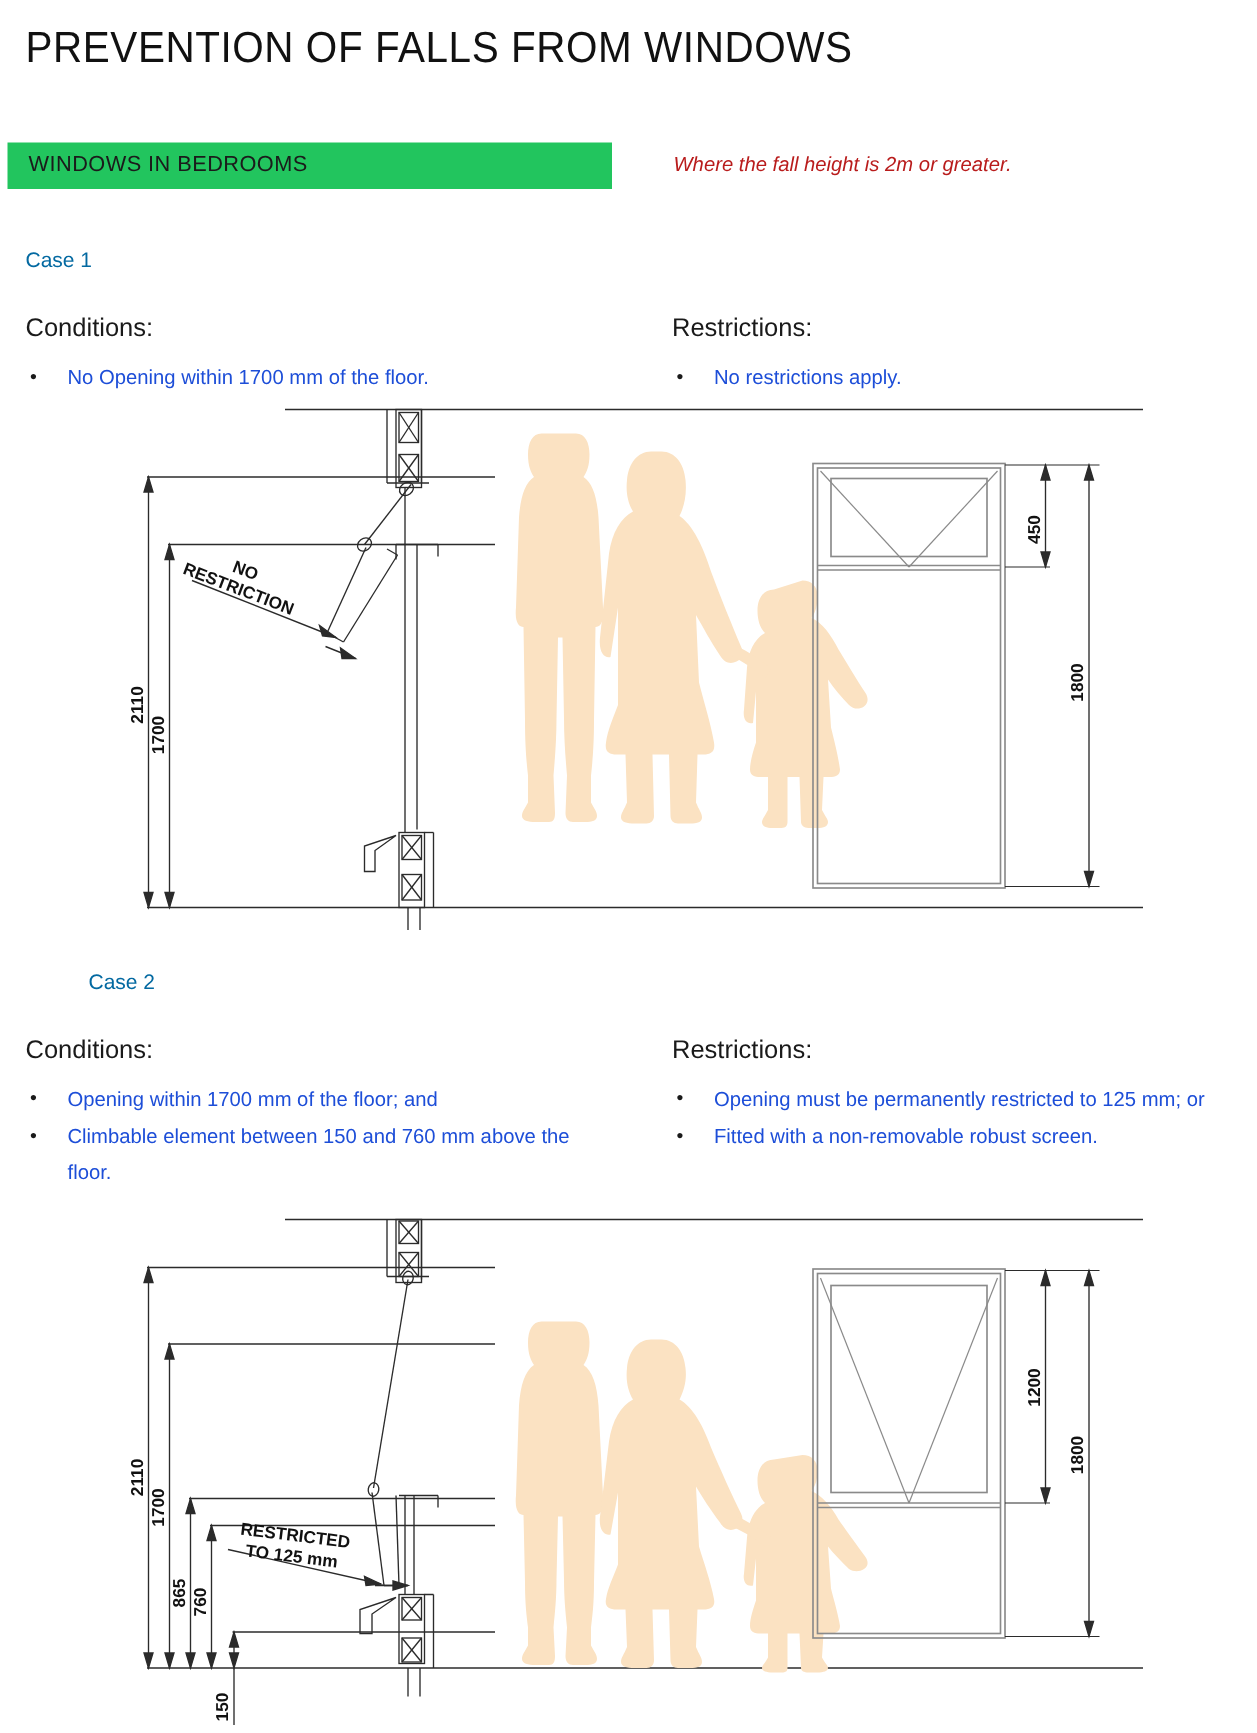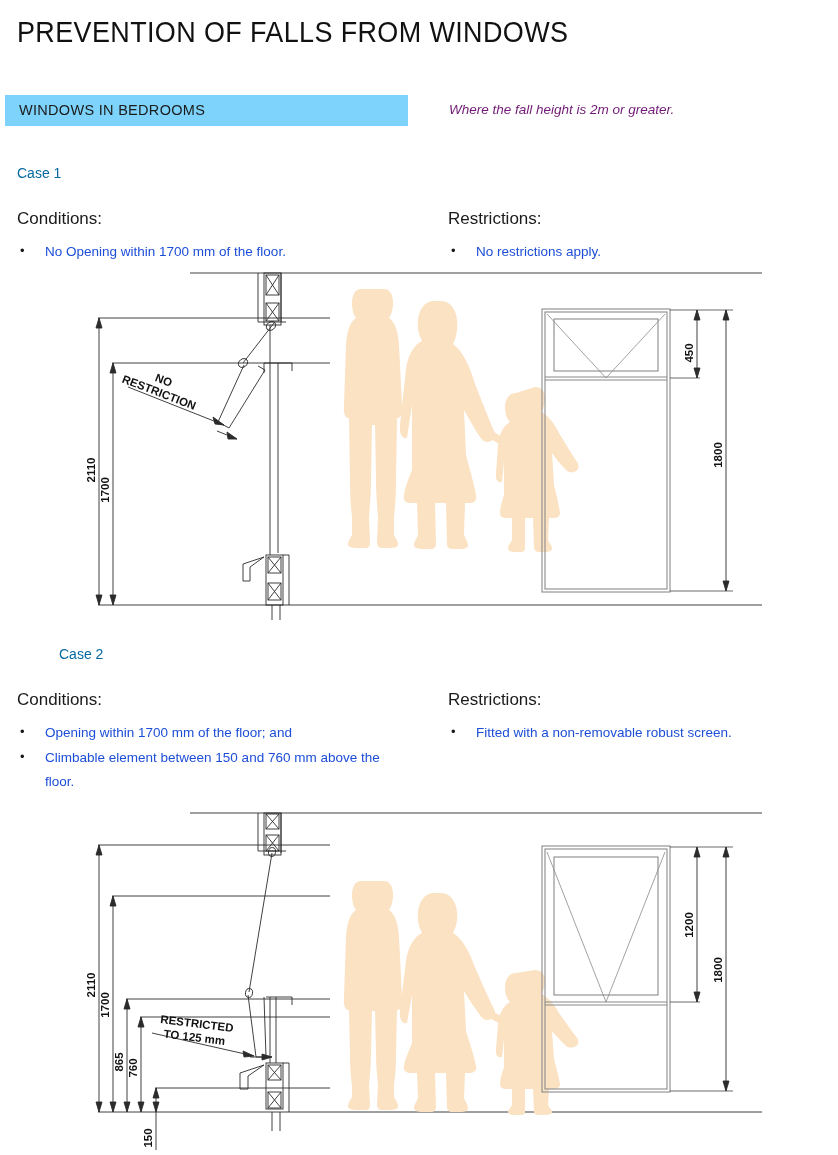--- a/index.html
+++ b/index.html
@@ -37,38 +37,38 @@
     color: #111111;
     white-space: nowrap;
   }
 
   .section-bar {
     position: absolute;
     left: 5px;
     top: 95px;
     width: 403px;
     height: 31px;
-    background: #7dd3fc;
+    background: #22c55e;
   }
   .section-bar-label {
     position: absolute;
     left: 14px;
     top: 7px;
     font-size: 14.5px;
     letter-spacing: 0.3px;
     color: #1b1b1b;
     white-space: nowrap;
   }
   .section-note {
     position: absolute;
     left: 449px;
     top: 102px;
     font-size: 13.5px;
     font-style: italic;
-    color: #701a75;
+    color: #b91c1c;
     white-space: nowrap;
   }
 
   
   .case-label {
     position: absolute;
     font-size: 14px;
     color: #0369a1;
     white-space: nowrap;
   }
@@ -308,20 +308,21 @@
   <div class="case-label" style="left:17px; top:646px;margin-left:42px;">Case 2</div>
 
   <div class="col-head" style="left:17px; top:690px;">Conditions:</div>
   <ul class="bullet-list" style="left:17px; top:721px; width:390px;">
     <li>Opening within 1700 mm of the floor; and</li>
     <li>Climbable element between 150 and 760 mm above the floor.</li>
   </ul>
 
   <div class="col-head" style="left:448px; top:690px;">Restrictions:</div>
   <ul class="bullet-list" style="left:448px; top:721px; width:382px;">
+    <li>Opening must be permanently restricted to 125 mm; or</li>
     <li>Fitted with a non-removable robust screen.</li>
   </ul>
 
   <div class="drawing" style="top:805px;">
     <svg width="838" height="350" viewBox="0 0 838 350" xmlns="http://www.w3.org/2000/svg">
       <g stroke="#2b2b2b" fill="none" stroke-width="0.9">
 
         <line x1="190" y1="8" x2="762" y2="8"></line>
 
         <line x1="98" y1="40" x2="300" y2="40"></line>

